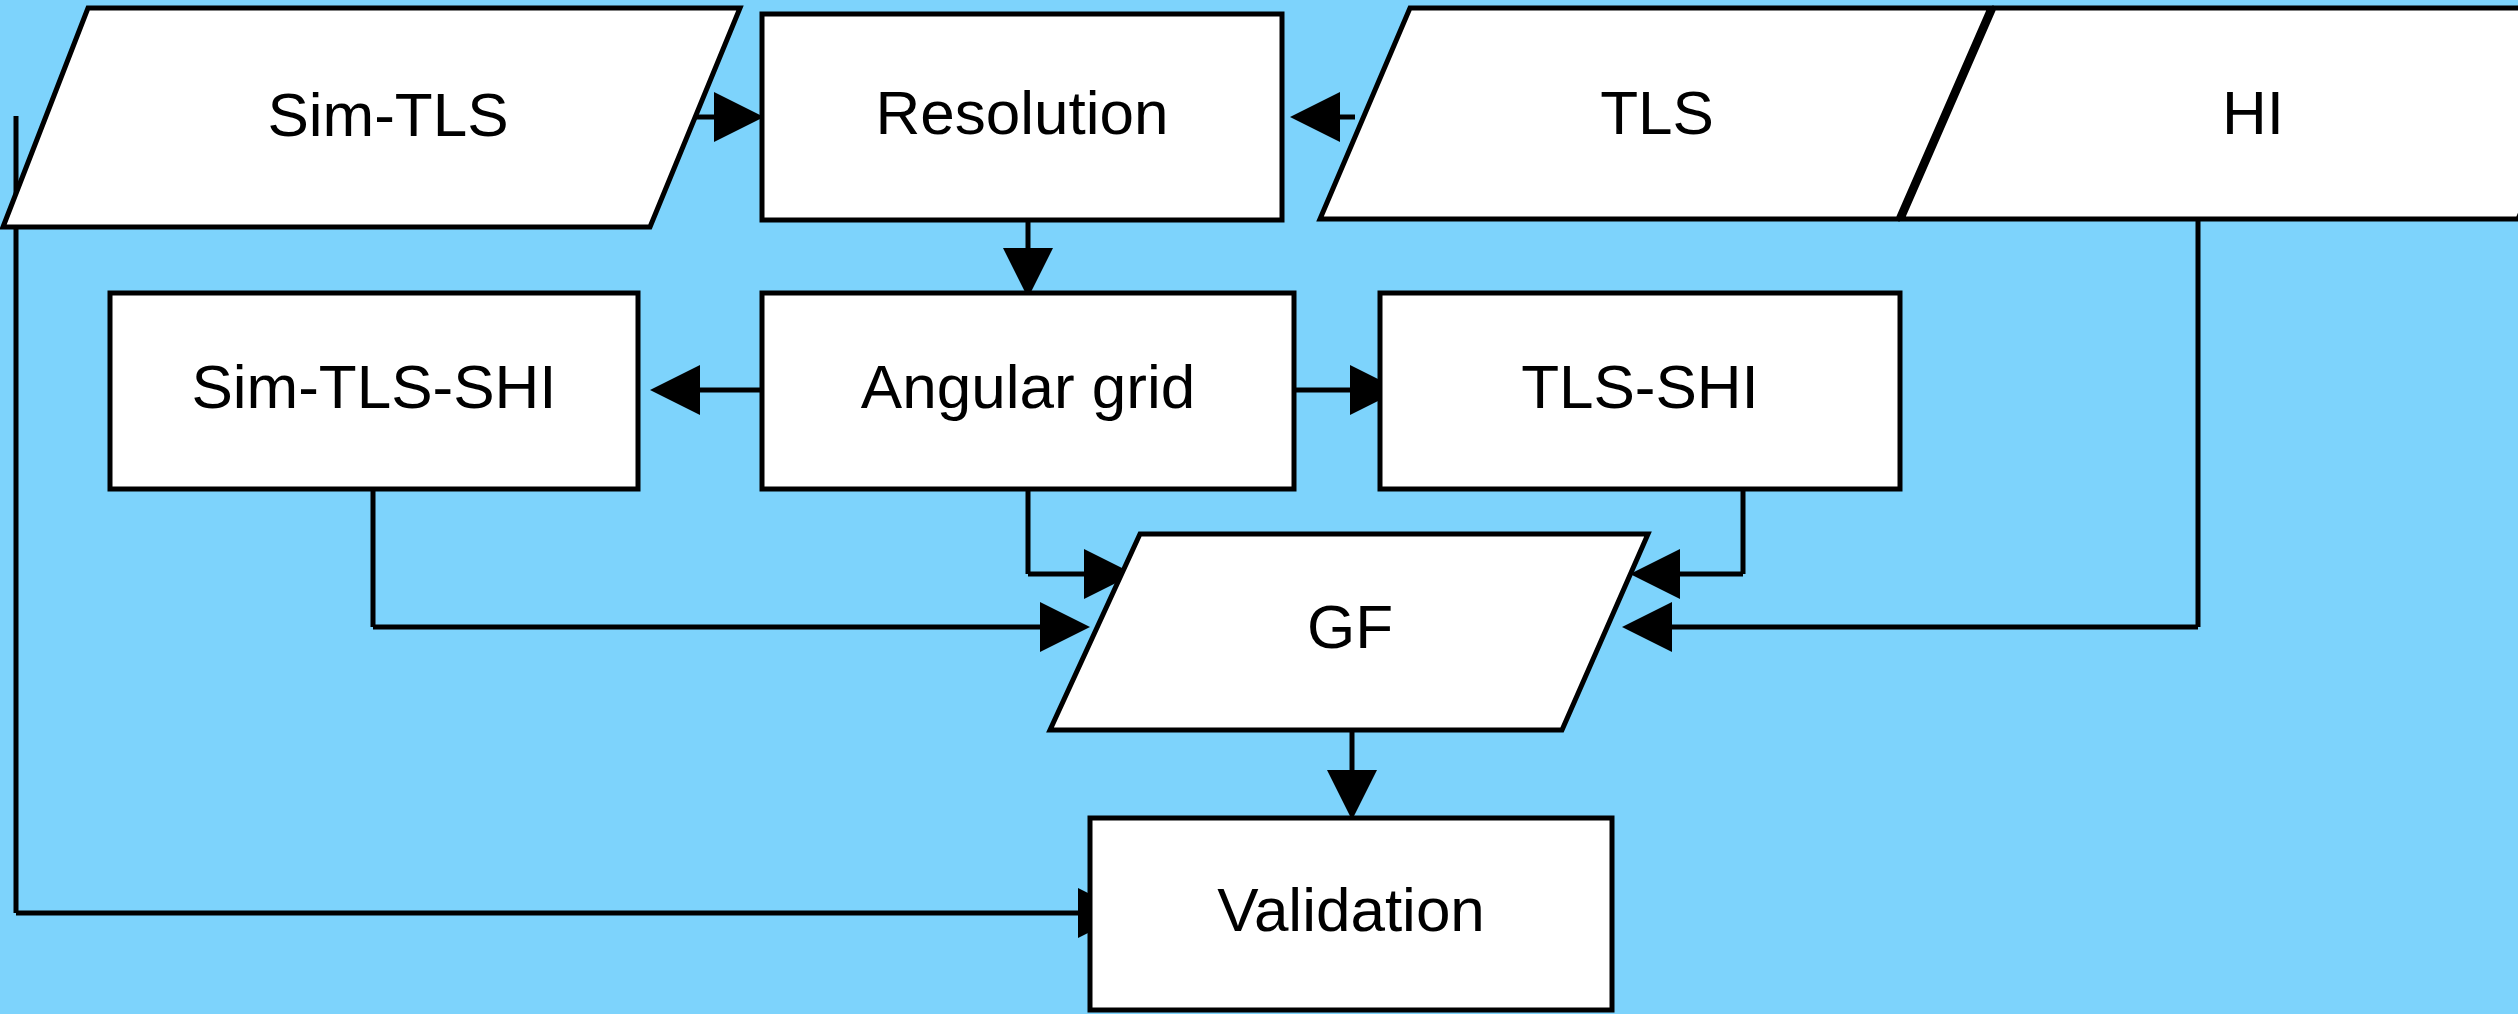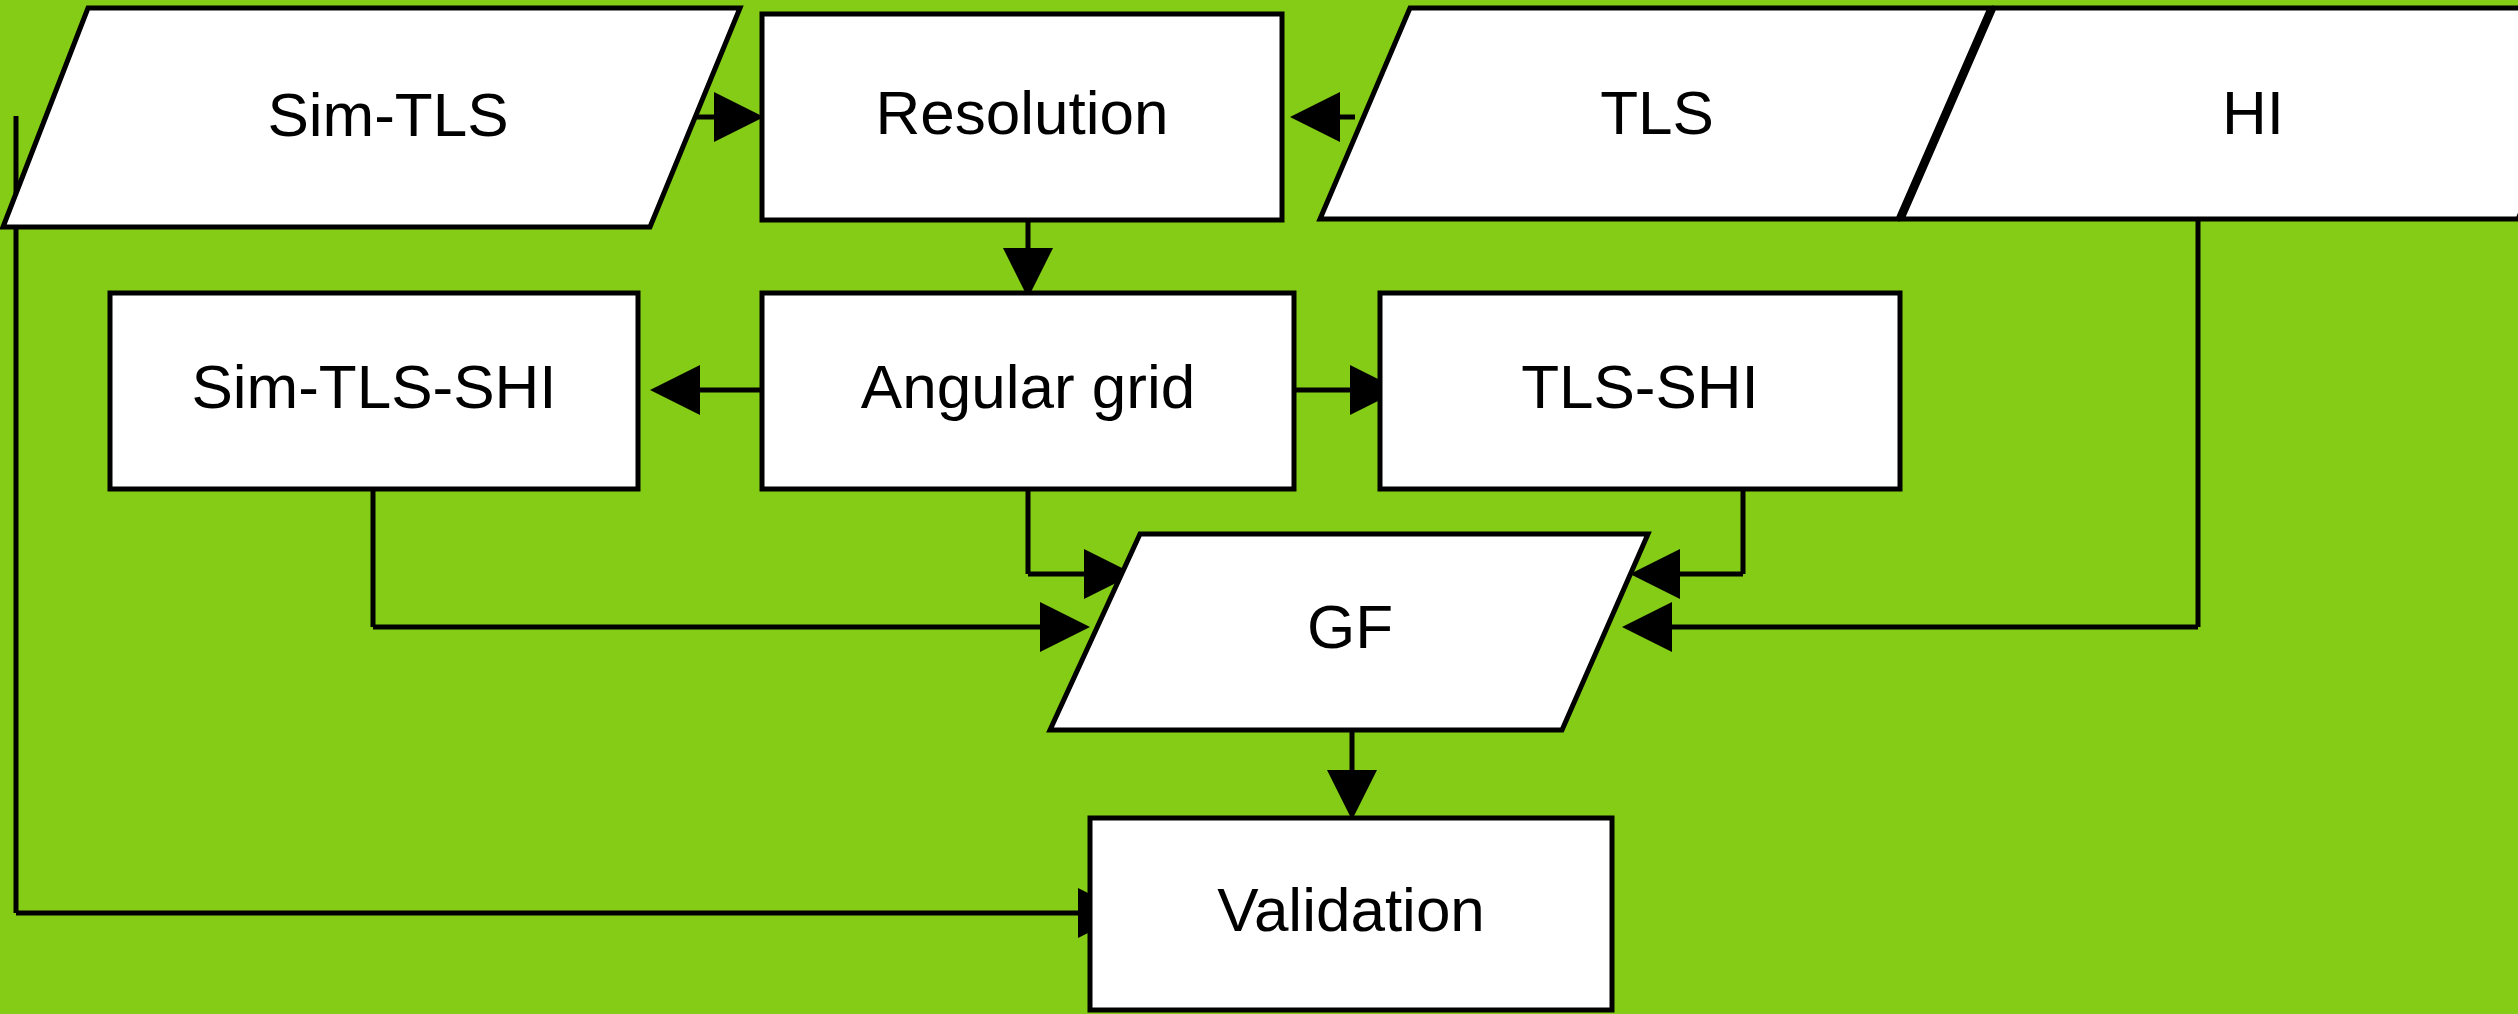--- a/index.html
+++ b/index.html
@@ -10,21 +10,21 @@
   body {
     width: 2518px;
     height: 1014px;
     font-family: "Liberation Sans", sans-serif;
     overflow: hidden;
   }
   #flowchart-root {
     position: relative;
     width: 2518px;
     height: 1014px;
-    background: #84cc16;
+    background: #7dd3fc;
   }
   svg#flow-svg {
     display: block;
     width: 2518px;
     height: 1014px;
   }
   .node-shape {
     fill: #ffffff;
     stroke: #000000;
     stroke-width: 5;

